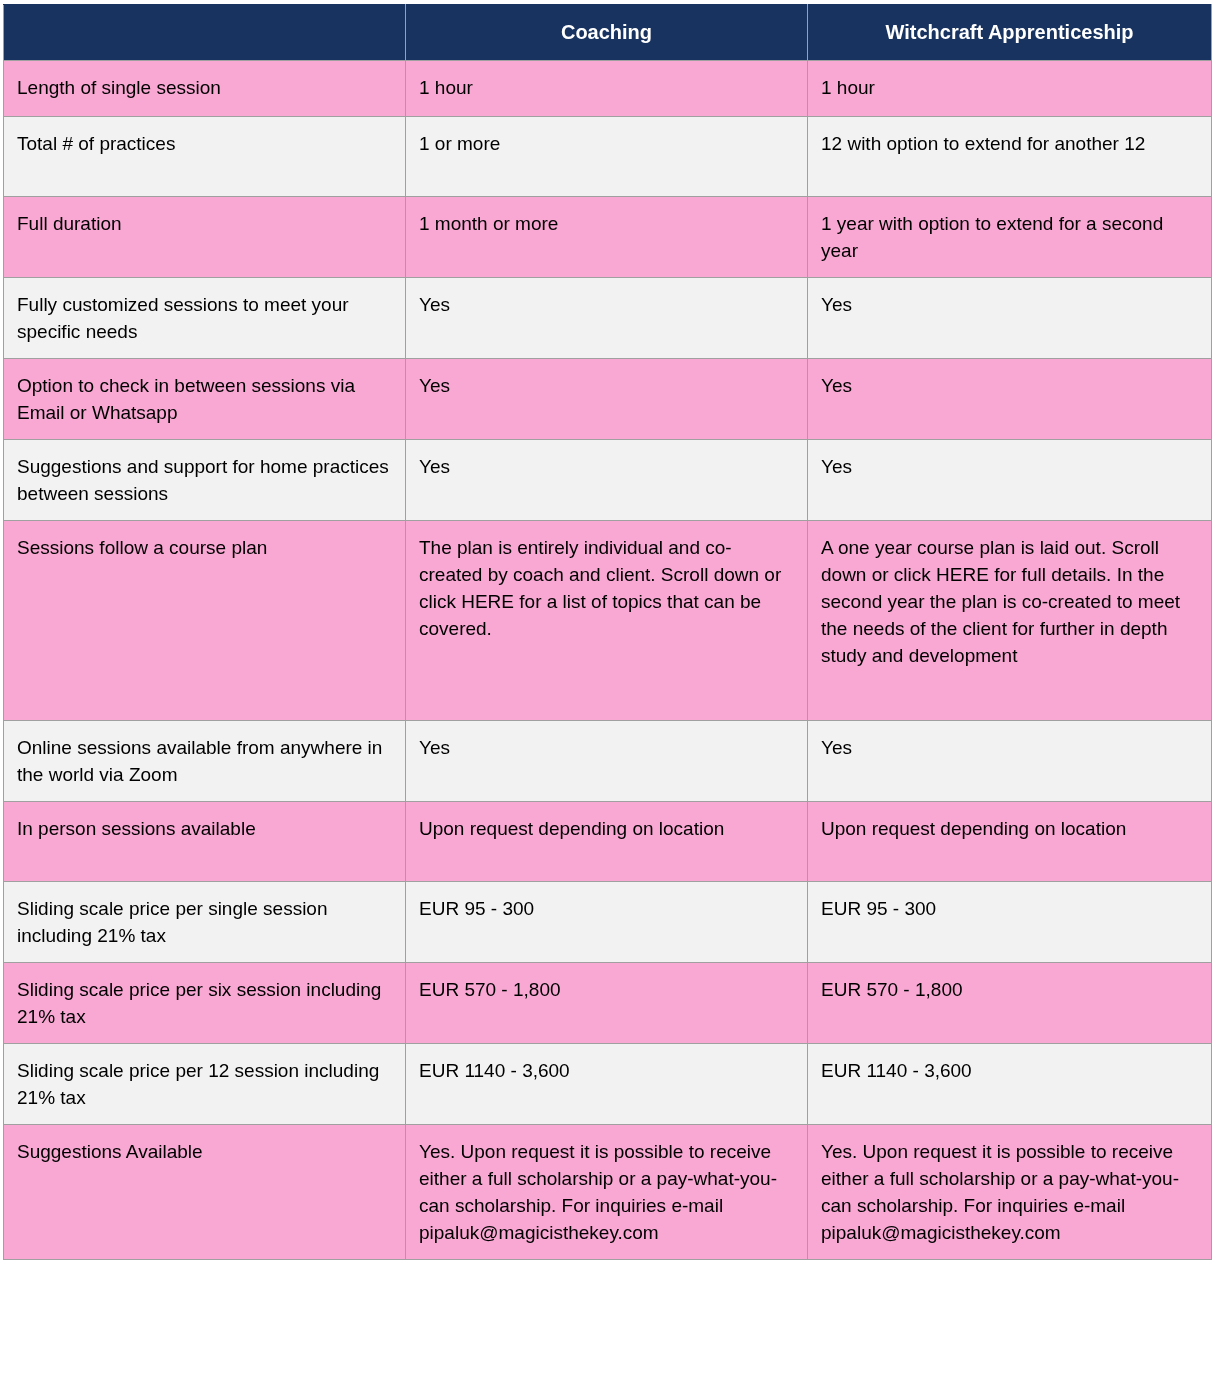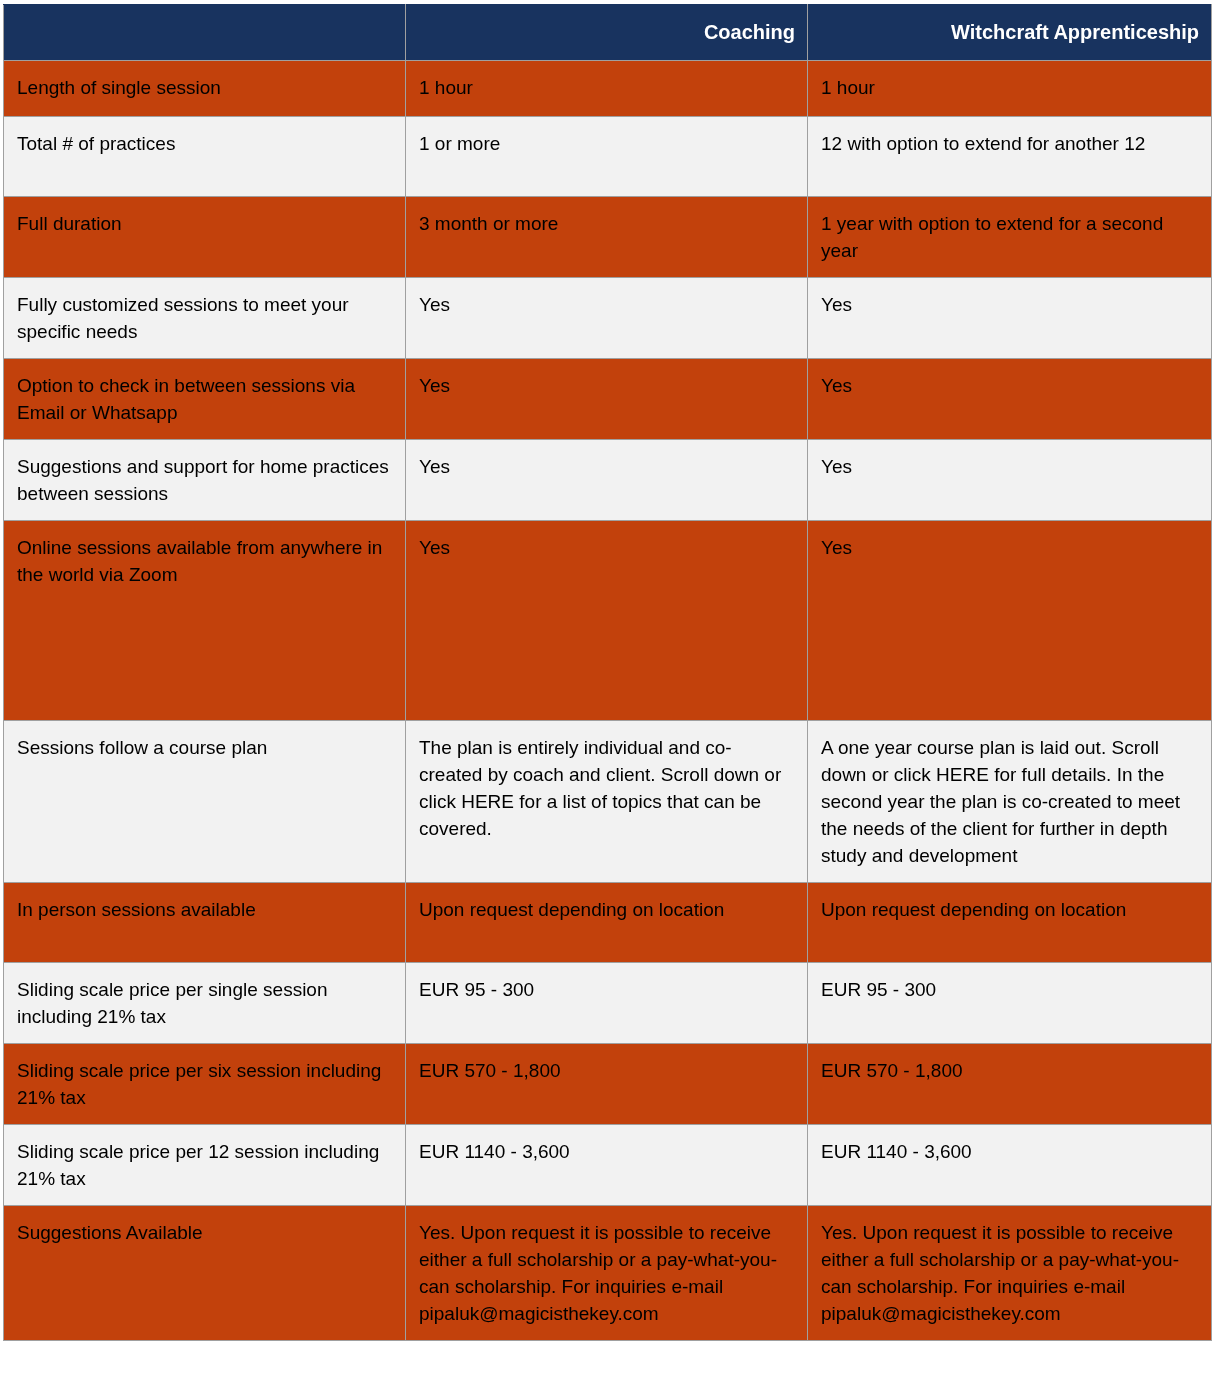--- a/index.html
+++ b/index.html
@@ -27,28 +27,28 @@
   table.compare td {
     border: 1px solid #a0a0a0;
     box-sizing: border-box;
     overflow: hidden;
   }
   table.compare thead th {
     background: #18335f;
     color: #ffffff;
     font-size: 20px;
     font-weight: bold;
-    text-align: right;
+    text-align: center;
     vertical-align: middle;
     height: 56px;
     padding: 0 12px;
     border-top-color: #18335f;
   }
   table.compare tbody td {
-    background: #c2410c;
+    background: #f9a8d4;
     color: #000000;
     font-size: 19px;
     line-height: 27px;
     vertical-align: top;
     text-align: left;
     padding: 13px 14px 13px 13px;
     height: 80px;
   }
   table.compare tbody tr:nth-child(even) td { background: #f2f2f2; }
   table.compare tbody tr:nth-child(1) td  { height: 56px; }
@@ -78,47 +78,47 @@
         <td>1 hour</td>
         <td>1 hour</td>
       </tr>
       <tr>
         <td>Total # of practices</td>
         <td>1 or more</td>
         <td>12 with option to extend for another 12</td>
       </tr>
       <tr>
         <td>Full duration</td>
-        <td>3 month or more</td>
+        <td>1 month or more</td>
         <td>1 year with option to extend for a second year</td>
       </tr>
       <tr>
         <td>Fully customized sessions to meet your specific needs</td>
         <td>Yes</td>
         <td>Yes</td>
       </tr>
       <tr>
         <td>Option to check in between sessions via Email or Whatsapp</td>
         <td>Yes</td>
         <td>Yes</td>
       </tr>
       <tr>
         <td>Suggestions and support for home practices between sessions</td>
         <td>Yes</td>
         <td>Yes</td>
       </tr>
       <tr>
+        <td>Sessions follow a course plan</td>
+        <td>The plan is entirely individual and co-created by coach and client. Scroll down or click HERE for a list of topics that can be covered.</td>
+        <td>A one year course plan is laid out. Scroll down or click HERE for full details. In the second year the plan is co-created to meet the needs of the client for further in depth study and development</td>
+      </tr>
+      <tr>
         <td>Online sessions available from anywhere in the world via Zoom</td>
         <td>Yes</td>
         <td>Yes</td>
-      </tr>
-      <tr>
-        <td>Sessions follow a course plan</td>
-        <td>The plan is entirely individual and co-created by coach and client. Scroll down or click HERE for a list of topics that can be covered.</td>
-        <td>A one year course plan is laid out. Scroll down or click HERE for full details. In the second year the plan is co-created to meet the needs of the client for further in depth study and development</td>
       </tr>
       <tr>
         <td>In person sessions available</td>
         <td>Upon request depending on location</td>
         <td>Upon request depending on location</td>
       </tr>
       <tr>
         <td>Sliding scale price per single session including 21% tax</td>
         <td>EUR 95 - 300</td>
         <td>EUR 95 - 300</td>

